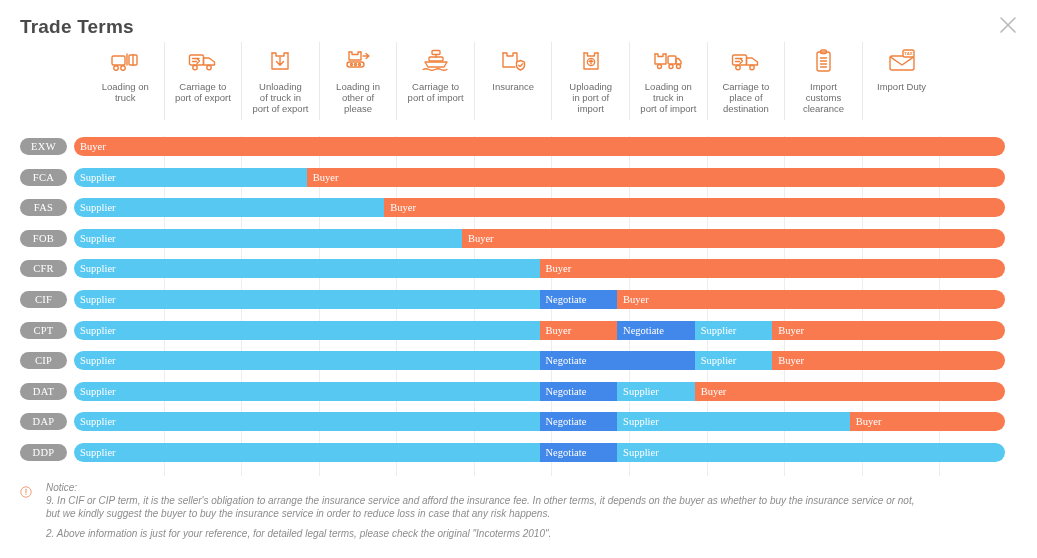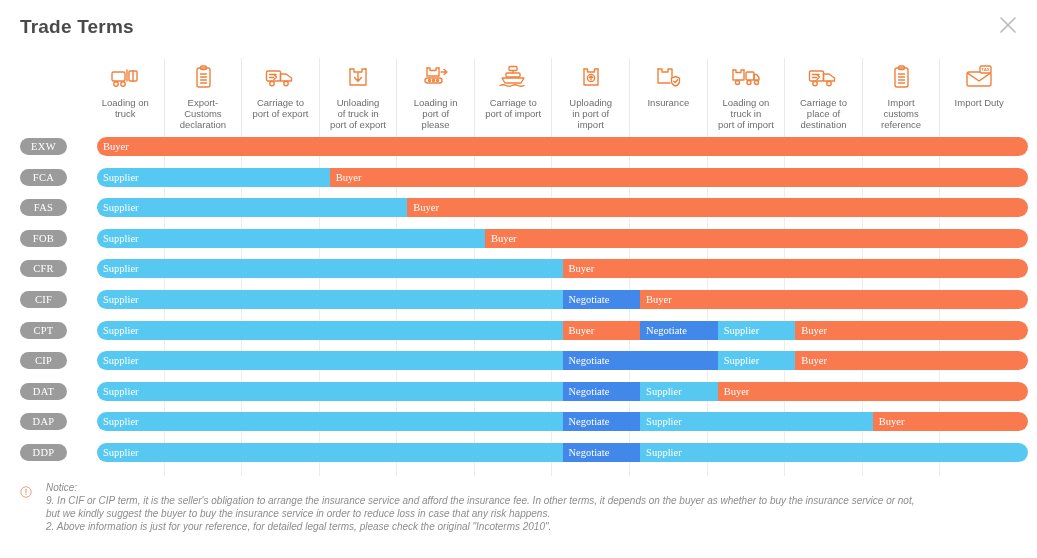--- a/index.html
+++ b/index.html
@@ -20,21 +20,21 @@
     letter-spacing:.2px;
   }
   #close-button {
     position:absolute; right:14px; top:10px;
     width:30px; height:30px; cursor:pointer;
   }
   #close-button svg { display:block; }
 
   
   #col-header {
-    position:absolute; left:87px; top:58px;
+    position:absolute; left:87px; top:42px;
     width:931px; height:78px;
     display:flex;
   }
   .col-head {
     width:77.58px; flex:0 0 77.58px;
     display:flex; flex-direction:column;
     align-items:center; justify-content:flex-start;
     border-right:1px solid #e9e9e9;
     padding-top:2px;
   }
@@ -72,21 +72,21 @@
   }
   .row-badge {
     position:absolute; left:20px; top:2px;
     width:47px; height:17px;
     background:#9b9b9b; color:#ffffff;
     border-radius:9px;
     font-size:10.5px; line-height:17px;
     text-align:center; letter-spacing:.3px;
   }
   .bar-track {
-    position:absolute; left:97px; top:1px;
+    position:absolute; left:74px; top:1px;
     width:931px; height:19px;
     display:flex;
     border-radius:10px;
     overflow:hidden;
   }
   .seg {
     height:19px;
     display:flex; align-items:center;
     color:#ffffff; font-size:10.5px;
     padding-left:6px;
@@ -100,21 +100,21 @@
     width:1000px;
   }
   #info-icon {
     position:absolute; left:0; top:3px;
     width:12px; height:12px;
   }
   .notice-body { margin-left:26px;font-style:italic; }
   .notice-line {
     font-size:10px; line-height:13px; color:#8d8d8d;
   }
-  .notice-line.gap { }
+  .notice-line.gap { margin-top:7px; }
 </style>
 </head>
 <body>
 
 <div id="page-title">Trade Terms</div>
 
 <div id="close-button">
   <span>
     <svg width="30" height="30" viewBox="0 0 30 30">
       <path d="M8 8 L22 22 M22 8 L8 22" stroke="#b9b9b9" stroke-width="1.6" fill="none" stroke-linecap="round"></path>
@@ -135,34 +135,20 @@
         </svg>
       </div>
       <div class="col-label">
         <div>Loading on</div>
         <div>truck</div>
       </div>
     </div>
     <div class="col-head">
       <div class="col-icon">
         <svg width="30" height="24" viewBox="0 0 30 24">
-          <rect x="9" y="3" width="13" height="19" rx="2" stroke="currentColor" fill="none" stroke-width="1.4" stroke-linecap="round" stroke-linejoin="round"></rect>
-          <rect x="12.5" y="1" width="6" height="3.6" rx="1.5" stroke="currentColor" fill="none" stroke-width="1.4" stroke-linecap="round" stroke-linejoin="round"></rect>
-          <path d="M12.5 9 H18.5 M12.5 12 H18.5 M12.5 15 H18.5 M12.5 18 H18.5" stroke="currentColor" fill="none" stroke-width="1.4" stroke-linecap="round" stroke-linejoin="round"></path>
-        </svg>
-      </div>
-      <div class="col-label">
-        <div>Export-</div>
-        <div>Customs</div>
-        <div>declaration</div>
-      </div>
-    </div>
-    <div class="col-head">
-      <div class="col-icon">
-        <svg width="30" height="24" viewBox="0 0 30 24">
           <rect x="1.5" y="6" width="14" height="10" rx="1.5" stroke="currentColor" fill="none" stroke-width="1.4" stroke-linecap="round" stroke-linejoin="round"></rect>
           <path d="M15.5 9 H21 L26.5 13 V16 H15.5 Z" stroke="currentColor" fill="none" stroke-width="1.4" stroke-linecap="round" stroke-linejoin="round"></path>
           <circle cx="7" cy="18.5" r="2.2" stroke="currentColor" fill="none" stroke-width="1.4" stroke-linecap="round" stroke-linejoin="round"></circle>
           <circle cx="21" cy="18.5" r="2.2" stroke="currentColor" fill="none" stroke-width="1.4" stroke-linecap="round" stroke-linejoin="round"></circle>
           <path d="M4.5 9.5 H11 M4.5 12.5 H8.5" stroke="currentColor" fill="none" stroke-width="1.4" stroke-linecap="round" stroke-linejoin="round"></path>
           <path d="M9 9.5 l2.5 2.5 -2.5 2.5" stroke="currentColor" fill="none" stroke-width="1.4" stroke-linecap="round" stroke-linejoin="round"></path>
         </svg>
       </div>
       <div class="col-label">
         <div>Carriage to</div>
@@ -190,21 +176,21 @@
           <path d="M6 3 h3 v2.5 h6 V3 h3" stroke="currentColor" fill="none" stroke-width="1.4" stroke-linecap="round" stroke-linejoin="round"></path>
           <path d="M20 7 h6 M23 4.5 l3 2.5 -3 2.5" stroke="currentColor" fill="none" stroke-width="1.4" stroke-linecap="round" stroke-linejoin="round"></path>
           <rect x="4" y="13" width="17" height="5" rx="2.5" stroke="currentColor" fill="none" stroke-width="1.4" stroke-linecap="round" stroke-linejoin="round"></rect>
           <circle cx="8.5" cy="15.5" r="1" stroke="currentColor" fill="none" stroke-width="1.4" stroke-linecap="round" stroke-linejoin="round"></circle>
           <circle cx="12.5" cy="15.5" r="1" stroke="currentColor" fill="none" stroke-width="1.4" stroke-linecap="round" stroke-linejoin="round"></circle>
           <circle cx="16.5" cy="15.5" r="1" stroke="currentColor" fill="none" stroke-width="1.4" stroke-linecap="round" stroke-linejoin="round"></circle>
         </svg>
       </div>
       <div class="col-label">
         <div>Loading in</div>
-        <div>port of</div>
+        <div>other of</div>
         <div>please</div>
       </div>
     </div>
     <div class="col-head">
       <div class="col-icon">
         <svg width="30" height="24" viewBox="0 0 30 24">
           <rect x="11" y="1.5" width="8" height="4" rx="1" stroke="currentColor" fill="none" stroke-width="1.4" stroke-linecap="round" stroke-linejoin="round"></rect>
           <path d="M15 5.5 V8" stroke="currentColor" fill="none" stroke-width="1.4" stroke-linecap="round" stroke-linejoin="round"></path>
           <rect x="8" y="8" width="14" height="4" rx="1" stroke="currentColor" fill="none" stroke-width="1.4" stroke-linecap="round" stroke-linejoin="round"></rect>
           <path d="M4 13 h22 l-3 5 H7 Z" stroke="currentColor" fill="none" stroke-width="1.4" stroke-linecap="round" stroke-linejoin="round"></path>
@@ -212,43 +198,43 @@
         </svg>
       </div>
       <div class="col-label">
         <div>Carriage to</div>
         <div>port of import</div>
       </div>
     </div>
     <div class="col-head">
       <div class="col-icon">
         <svg width="30" height="24" viewBox="0 0 30 24">
+          <path d="M5 4 V18 H17" stroke="currentColor" fill="none" stroke-width="1.4" stroke-linecap="round" stroke-linejoin="round"></path>
+          <path d="M5 4 h4 v3 h6 V4 h4 v8" stroke="currentColor" fill="none" stroke-width="1.4" stroke-linecap="round" stroke-linejoin="round"></path>
+          <path d="M22.5 11.5 l4 1.6 v3.2 q0 3.2 -4 4.7 q-4 -1.5 -4 -4.7 v-3.2 Z" stroke="currentColor" fill="none" stroke-width="1.4" stroke-linecap="round" stroke-linejoin="round"></path>
+          <path d="M20.7 16.2 l1.4 1.4 2.6 -2.8" stroke="currentColor" fill="none" stroke-width="1.4" stroke-linecap="round" stroke-linejoin="round"></path>
+        </svg>
+      </div>
+      <div class="col-label">
+        <div>Insurance</div>
+      </div>
+    </div>
+    <div class="col-head">
+      <div class="col-icon">
+        <svg width="30" height="24" viewBox="0 0 30 24">
           <path d="M8 4 V20 H22 V4" stroke="currentColor" fill="none" stroke-width="1.4" stroke-linecap="round" stroke-linejoin="round"></path>
           <path d="M8 4 h3.5 v3 h7 V4 H22" stroke="currentColor" fill="none" stroke-width="1.4" stroke-linecap="round" stroke-linejoin="round"></path>
           <circle cx="15" cy="13" r="3.6" stroke="currentColor" fill="none" stroke-width="1.4" stroke-linecap="round" stroke-linejoin="round"></circle>
           <path d="M15 15 V11 M13.3 12.6 L15 10.9 L16.7 12.6" stroke="currentColor" fill="none" stroke-width="1.4" stroke-linecap="round" stroke-linejoin="round"></path>
         </svg>
       </div>
       <div class="col-label">
         <div>Uploading</div>
         <div>in port of</div>
         <div>import</div>
-      </div>
-    </div>
-    <div class="col-head">
-      <div class="col-icon">
-        <svg width="30" height="24" viewBox="0 0 30 24">
-          <path d="M5 4 V18 H17" stroke="currentColor" fill="none" stroke-width="1.4" stroke-linecap="round" stroke-linejoin="round"></path>
-          <path d="M5 4 h4 v3 h6 V4 h4 v8" stroke="currentColor" fill="none" stroke-width="1.4" stroke-linecap="round" stroke-linejoin="round"></path>
-          <path d="M22.5 11.5 l4 1.6 v3.2 q0 3.2 -4 4.7 q-4 -1.5 -4 -4.7 v-3.2 Z" stroke="currentColor" fill="none" stroke-width="1.4" stroke-linecap="round" stroke-linejoin="round"></path>
-          <path d="M20.7 16.2 l1.4 1.4 2.6 -2.8" stroke="currentColor" fill="none" stroke-width="1.4" stroke-linecap="round" stroke-linejoin="round"></path>
-        </svg>
-      </div>
-      <div class="col-label">
-        <div>Insurance</div>
       </div>
     </div>
     <div class="col-head">
       <div class="col-icon">
         <svg width="30" height="24" viewBox="0 0 30 24">
           <path d="M2 5 v10 h11 V5" stroke="currentColor" fill="none" stroke-width="1.4" stroke-linecap="round" stroke-linejoin="round"></path>
           <path d="M2 5 h3 v2.5 h5 V5 h3" stroke="currentColor" fill="none" stroke-width="1.4" stroke-linecap="round" stroke-linejoin="round"></path>
           <rect x="15" y="7" width="8" height="8" rx="1.2" stroke="currentColor" fill="none" stroke-width="1.4" stroke-linecap="round" stroke-linejoin="round"></rect>
           <path d="M23 9.5 h2.5 L28 12.5 V15 H23 Z" stroke="currentColor" fill="none" stroke-width="1.4" stroke-linecap="round" stroke-linejoin="round"></path>
           <circle cx="6.5" cy="17.5" r="2" stroke="currentColor" fill="none" stroke-width="1.4" stroke-linecap="round" stroke-linejoin="round"></circle>
@@ -283,21 +269,21 @@
       <div class="col-icon">
         <svg width="30" height="24" viewBox="0 0 30 24">
           <rect x="9" y="3" width="13" height="19" rx="2" stroke="currentColor" fill="none" stroke-width="1.4" stroke-linecap="round" stroke-linejoin="round"></rect>
           <rect x="12.5" y="1" width="6" height="3.6" rx="1.5" stroke="currentColor" fill="none" stroke-width="1.4" stroke-linecap="round" stroke-linejoin="round"></rect>
           <path d="M12.5 9 H18.5 M12.5 12 H18.5 M12.5 15 H18.5 M12.5 18 H18.5" stroke="currentColor" fill="none" stroke-width="1.4" stroke-linecap="round" stroke-linejoin="round"></path>
         </svg>
       </div>
       <div class="col-label">
         <div>Import</div>
         <div>customs</div>
-        <div>reference</div>
+        <div>clearance</div>
       </div>
     </div>
     <div class="col-head">
       <div class="col-icon">
         <svg width="30" height="24" viewBox="0 0 30 24">
           <rect x="3" y="7" width="24" height="14" rx="2" stroke="currentColor" fill="none" stroke-width="1.4" stroke-linecap="round" stroke-linejoin="round"></rect>
           <path d="M3.6 8.2 L15 16 L26.4 8.2" stroke="currentColor" fill="none" stroke-width="1.4" stroke-linecap="round" stroke-linejoin="round"></path>
           <rect x="16" y="1" width="11" height="7" rx="1.5" fill="#ffffff" stroke="currentColor" stroke-width="1.4" stroke-linecap="round" stroke-linejoin="round"></rect>
           <text x="21.5" y="6.1" text-anchor="middle" font-family="Liberation Sans, sans-serif" font-size="4.3" font-weight="bold" fill="currentColor" stroke="none">TAX</text>
         </svg>

